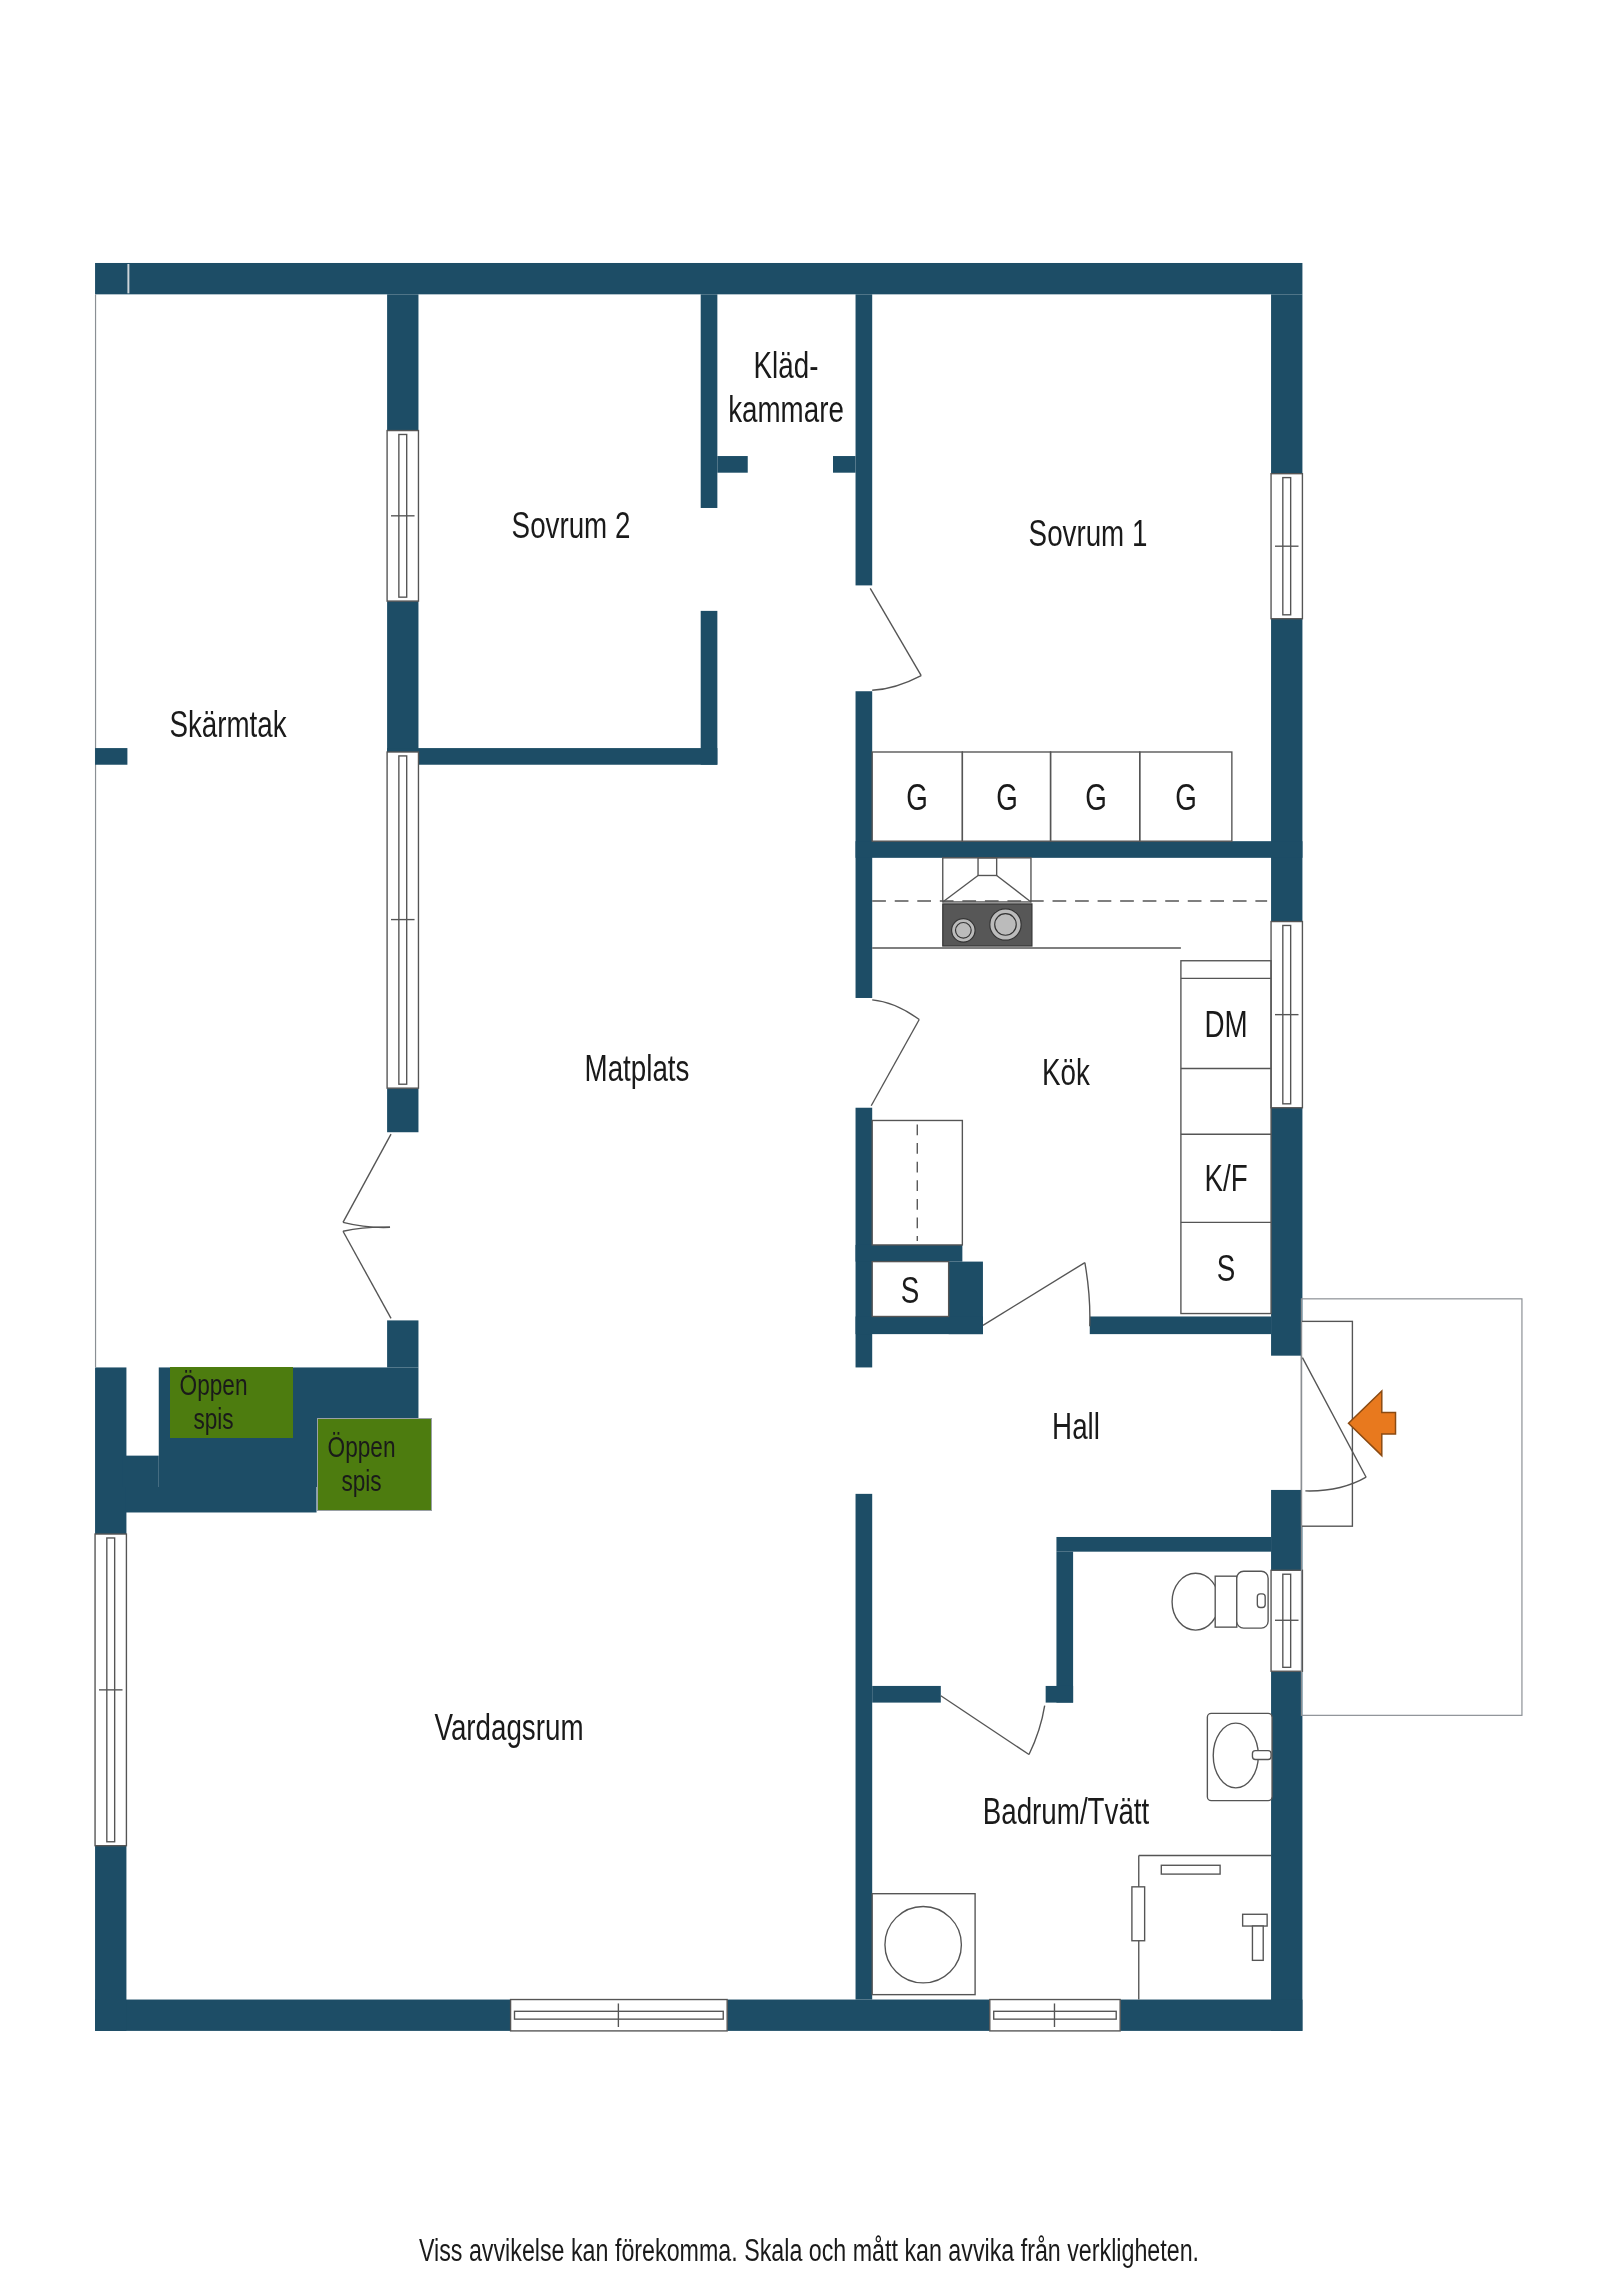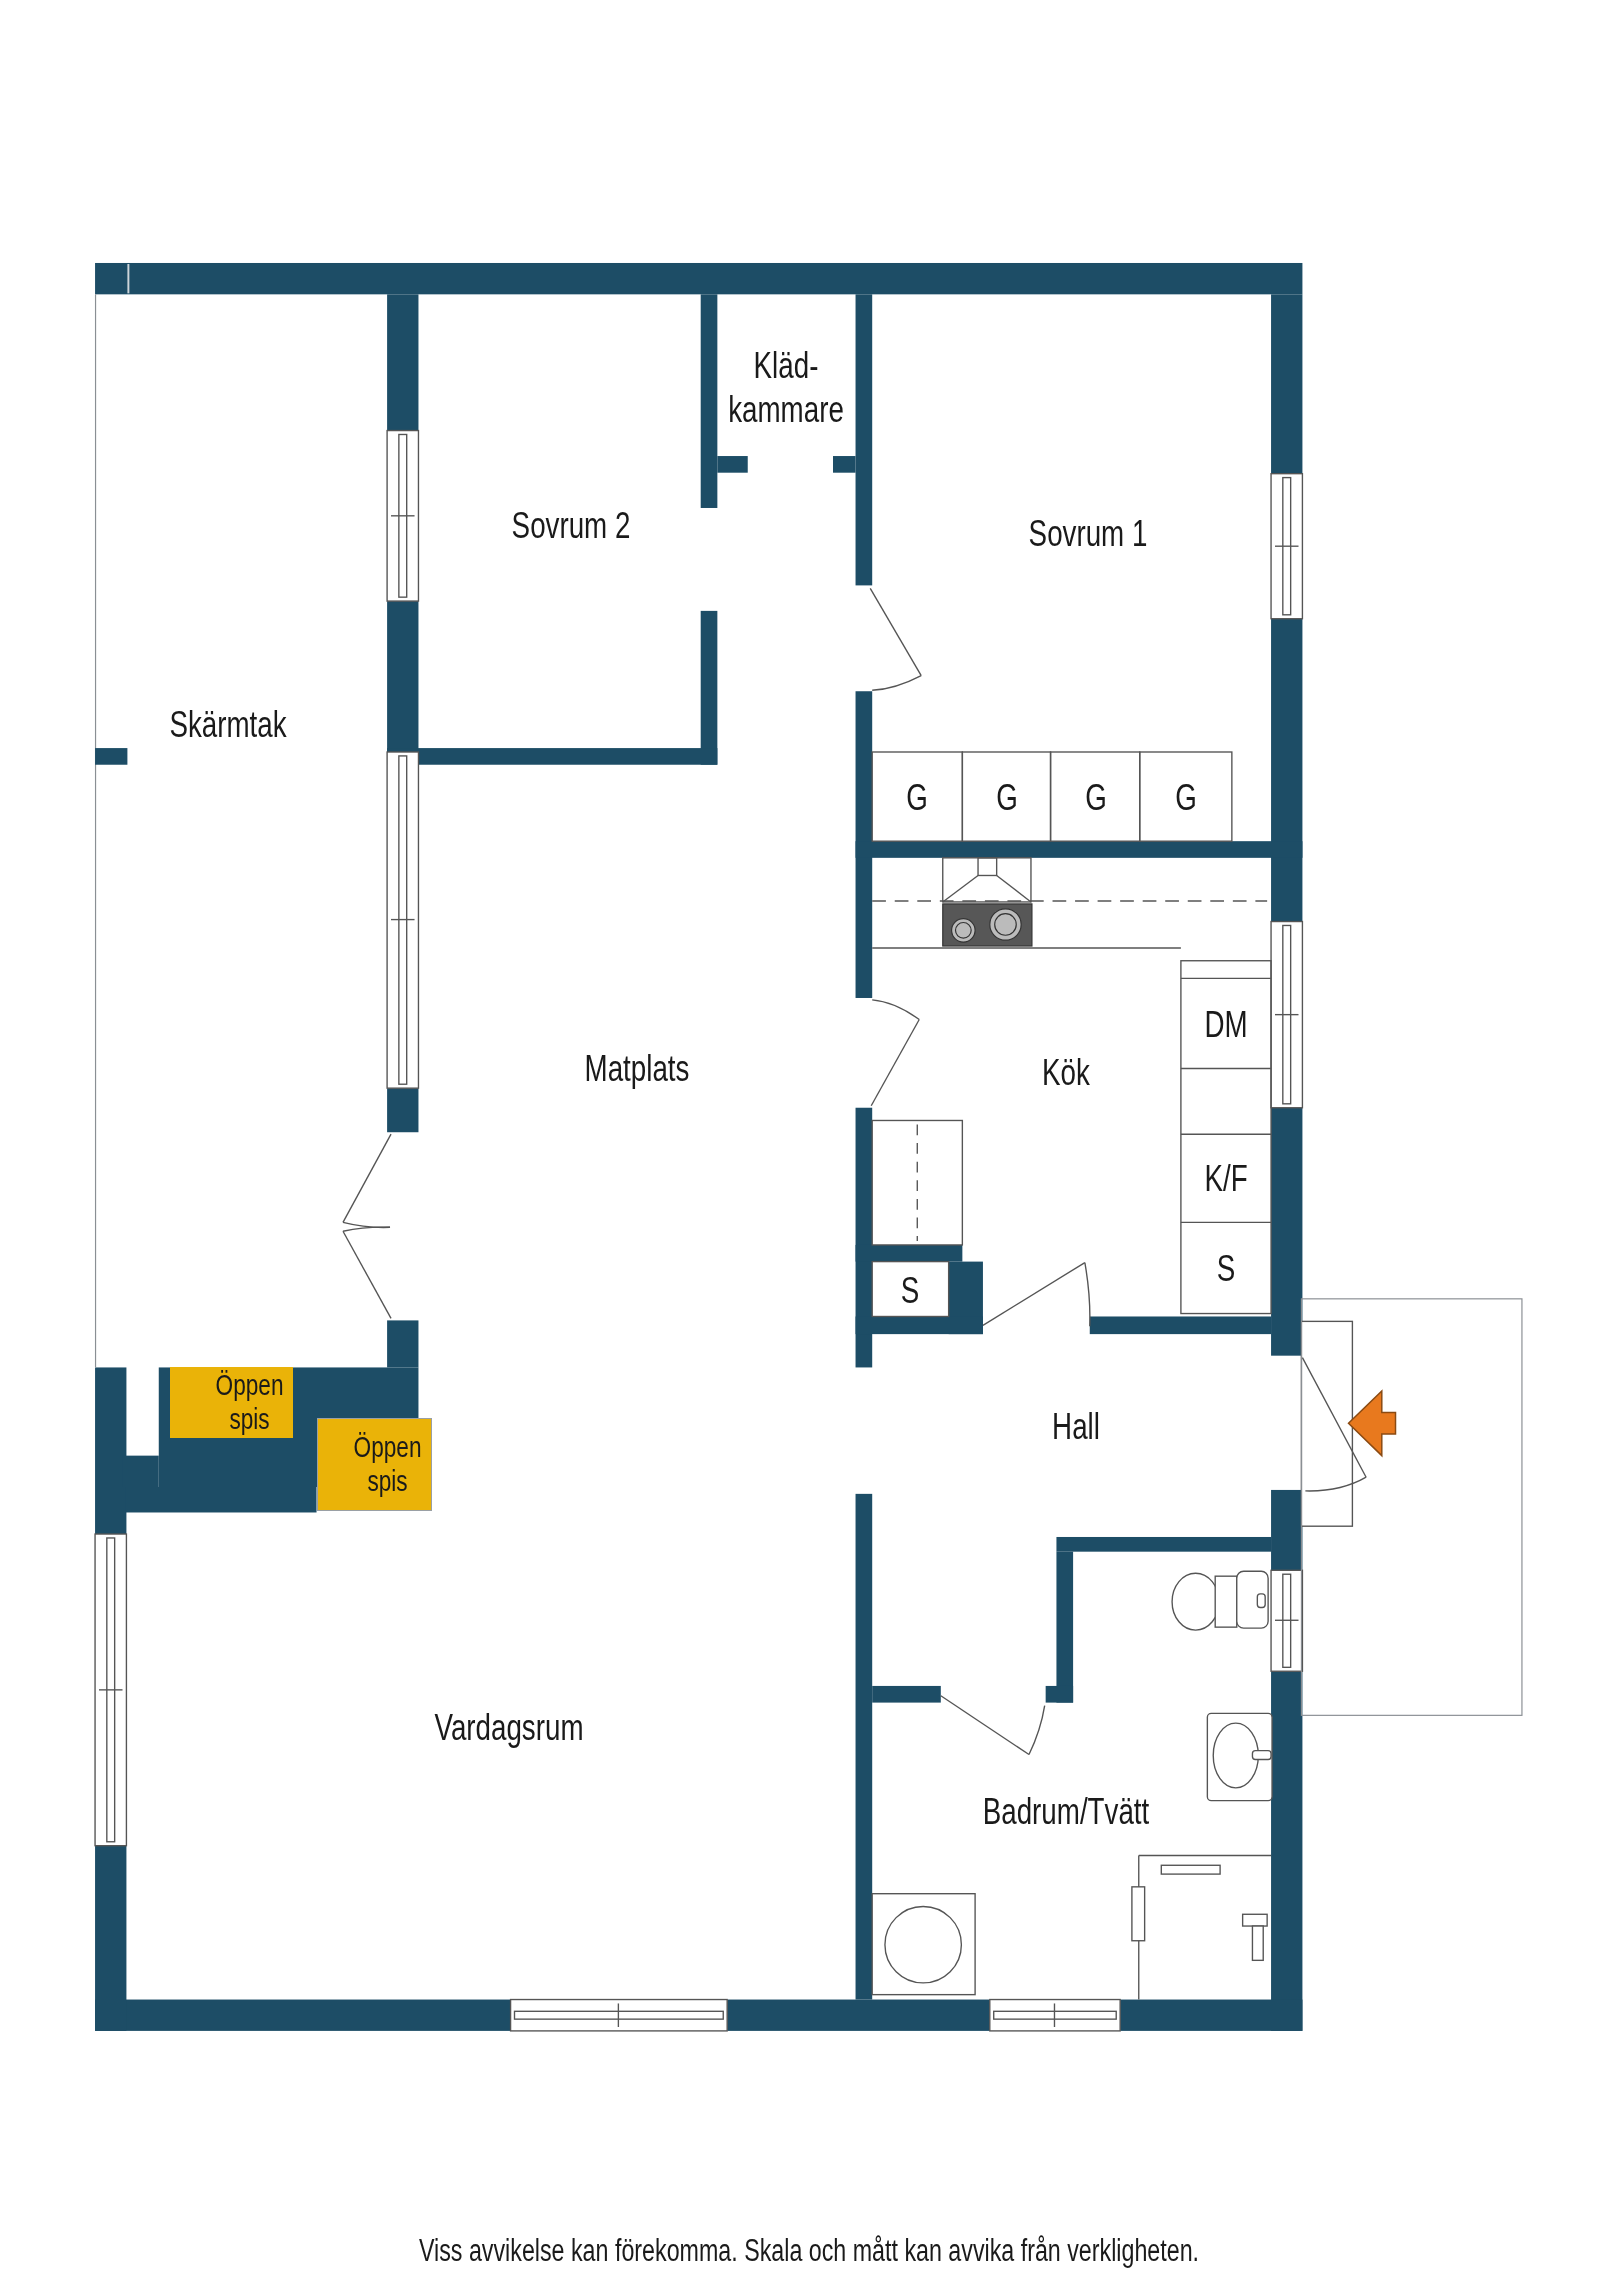--- a/index.html
+++ b/index.html
@@ -22,22 +22,22 @@
   .faint{stroke:#8a8f94;stroke-width:1.2;fill:none;}
   .lbl{
     position:absolute;
     transform:translate(-50%,-50%) scaleX(0.75);
     color:var(--label,#1a1a1a);
     font-size:37px;line-height:1.2;
     white-space:pre-line;text-align:center;
     letter-spacing:0px;
   }
   .spisbox{
-    position:absolute;background:#eab308;
-    display:flex;align-items:center;justify-content:flex-end;
+    position:absolute;background:#4d7c0f;
+    display:flex;align-items:center;justify-content:flex-start;
     color:var(--label,#1a1a1a);
     font-size:29px;line-height:1.15;white-space:pre-line;text-align:center;
   }
   .spisbox .inner{transform:scaleX(0.78);}
   .spisbox.bordered{border:1.5px solid #9aa0a5;}
   .disclaimer{
     position:absolute;left:809px;top:2251px;
     transform:translate(-50%,-50%) scaleX(0.75);
     color:#1a1a1a;font-size:31px;white-space:nowrap;
   }

